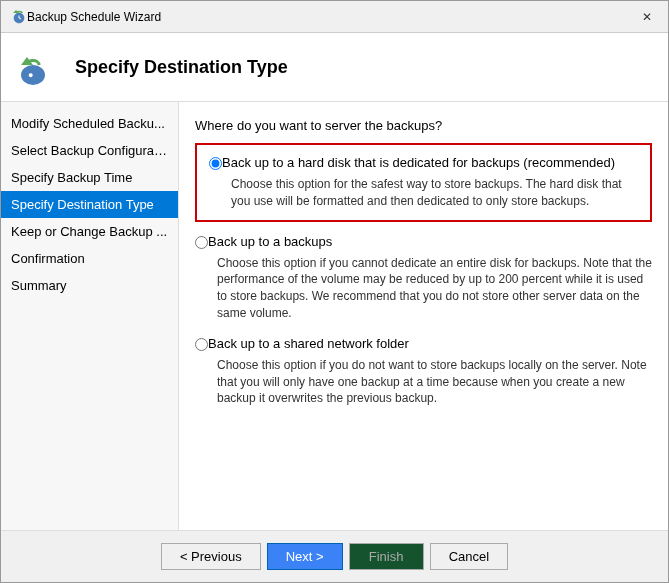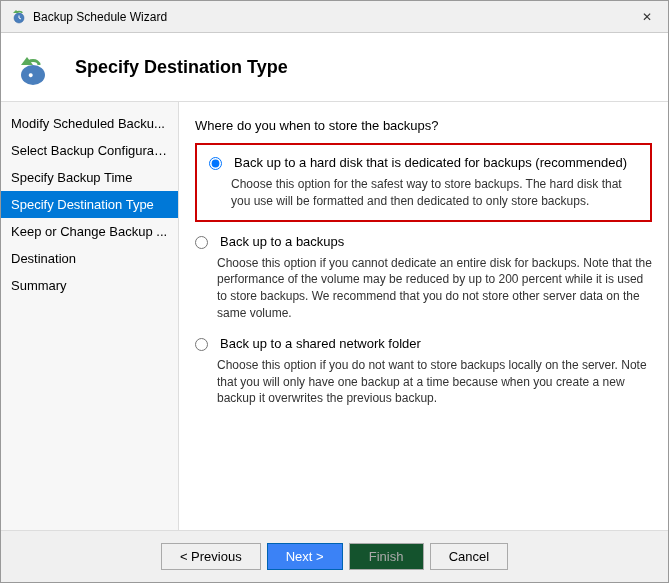--- a/index.html
+++ b/index.html
@@ -26,21 +26,20 @@
       border-bottom: 1px solid #ccc;
       padding: 6px 10px;
       display: flex;
       align-items: center;
       justify-content: space-between;
       height: 32px;
     }
     .title-bar-left {
       display: flex;
       align-items: center;
-      gap: 6px;
     }
     .title-bar-icon {
       width: 16px;
       height: 16px;
     }
     .title-bar-text {
       font-size: 12px;
       color: #000;
     }
     .title-bar-close {
@@ -106,21 +105,21 @@
     }
     .option-box {
       border: 2px solid #c00;
       padding: 10px 12px;
       margin-bottom: 12px;
       background: #fff;
     }
     .option-row {
       display: flex;
       align-items: center;
-      gap: 12px;
+      gap: 0;
       margin-bottom: 6px;
     }
     .option-row input[type="radio"] {
       margin-top: 2px;
       flex-shrink: 0;
     }
     .option-label {
       font-size: 13px;
       color: #000;
       font-weight: 400;
@@ -198,26 +197,26 @@
   </div>
 
   <div class="body">
 
     <div class="sidebar">
       <div class="sidebar-item">Modify Scheduled Backu...</div>
       <div class="sidebar-item">Select Backup Configurat...</div>
       <div class="sidebar-item">Specify Backup Time</div>
       <div class="sidebar-item active">Specify Destination Type</div>
       <div class="sidebar-item">Keep or Change Backup ...</div>
-      <div class="sidebar-item">Destination</div>
+      <div class="sidebar-item">Confirmation</div>
       <div class="sidebar-item">Summary</div>
     </div>
 
     <div class="main-content">
-      <div class="question-label">Where do you when to store the backups?</div>
+      <div class="question-label">Where do you want to server the backups?</div>
 
       <div class="option-box">
         <div class="option-row">
           <input type="radio" name="backup-destination" id="opt-hard-disk" checked="" style="">
           <label for="opt-hard-disk" class="option-label">Back up to a hard disk that is dedicated for backups (recommended)</label>
         </div>
         <div class="option-desc">Choose this option for the safest way to store backups. The hard disk that you use will be formatted and then dedicated to only store backups.</div>
       </div>
 
       <div class="option-section">

